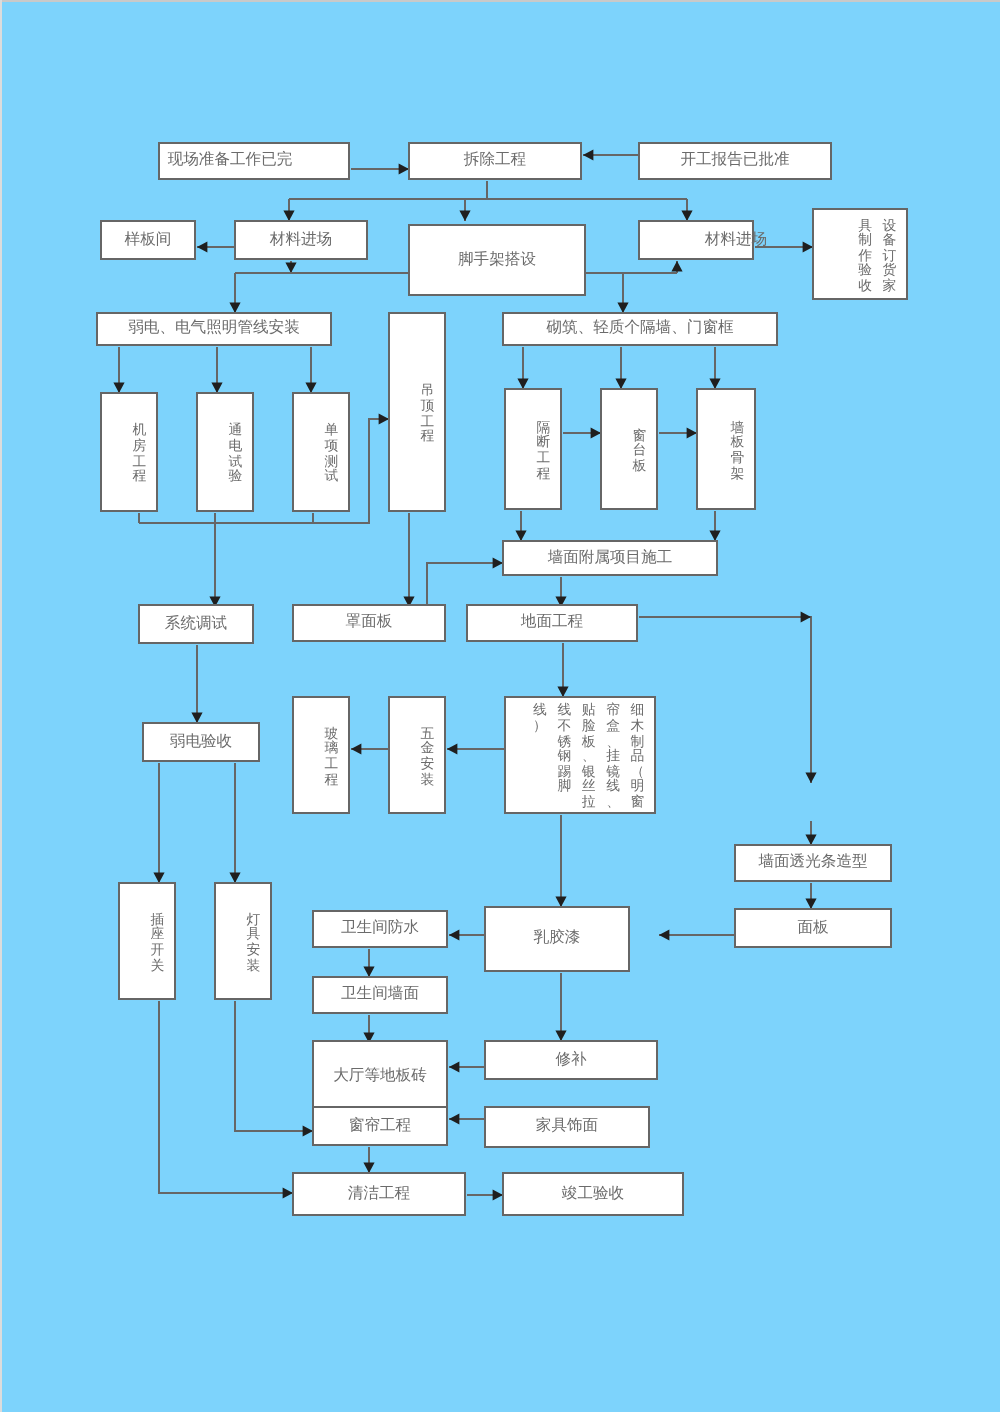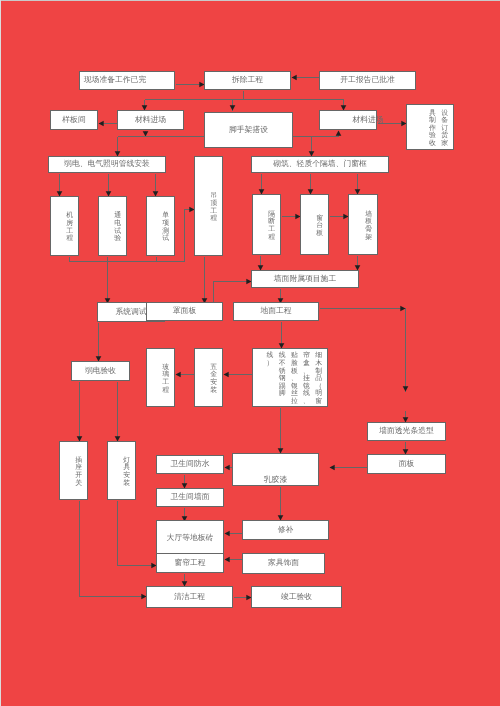--- a/index.html
+++ b/index.html
@@ -1,20 +1,20 @@
 <!DOCTYPE html>
 <html><head>
 <meta charset="utf-8">
 <title>Construction Flowchart</title>
 <style>
   html,body{margin:0;padding:0;background:#ffffff;}
   body{width:500px;height:706px;overflow:hidden;
        font-family:"Liberation Serif","DejaVu Serif",serif;
        -webkit-font-smoothing:antialiased;text-rendering:geometricPrecision;}
-  #canvas{position:relative;width:500px;height:706px;background:#ef4444;}
+  #canvas{position:relative;width:500px;height:706px;background:#7dd3fc;}
   .page-left-edge{position:absolute;left:0;top:0;width:1px;height:706px;background:#dcdcdc;}
   .page-top-edge{position:absolute;left:0;top:0;width:500px;height:1px;background:#c9c9c9;}
   .node{position:absolute;box-sizing:border-box;border:1px solid #666666;
         background:#ffffff;display:flex;align-items:center;justify-content:center;
         color:#6b6b6b;font-size:7.8px;line-height:1.1;text-align:center;}
   .node .lbl{display:block;white-space:nowrap;}
   .node.v{align-items:center;justify-content:flex-end;padding-right:2.2px;}
   .node.v .lbl{display:flex;flex-direction:row-reverse;align-items:flex-start;
                justify-content:flex-start;white-space:normal;position:relative;top:1.5px;}
   .node.v .col{display:flex;flex-direction:column;align-items:center;width:12.2px;flex:0 0 auto;}
@@ -246,21 +246,21 @@
           <span class="ch">墙</span>
           <span class="ch">板</span>
           <span class="ch">骨</span>
           <span class="ch">架</span>
         </span>
       </span>
     </div>
   <div class="node" style="left:251px;top:270px;width:108px;height:18px;">
       <span class="lbl" style="">墙面附属项目施工</span>
     </div>
-  <div class="node" style="left:69px;top:302px;width:68px;height:20px;margin-left:28px;">
+  <div class="node" style="left:69px;top:302px;width:58px;height:20px;">
       <span class="lbl" style="">系统调试</span>
     </div>
   <div class="node" style="left:146px;top:302px;width:77px;height:19px;">
       <span class="lbl" style="">罩面板</span>
     </div>
   <div class="node" style="left:233px;top:302px;width:86px;height:19px;">
       <span class="lbl" style="">地面工程</span>
     </div>
   <div class="node" style="left:71px;top:361px;width:59px;height:20px;">
       <span class="lbl" style="">弱电验收</span>
@@ -359,21 +359,21 @@
     </div>
   <div class="node" style="left:156px;top:488px;width:68px;height:19px;">
       <span class="lbl" style="">卫生间墙面</span>
     </div>
   <div class="node" style="left:156px;top:520px;width:68px;height:36px;">
       <span class="lbl" style="">大厅等地板砖</span>
     </div>
   <div class="node" style="left:156px;top:553px;width:68px;height:20px;">
       <span class="lbl" style="">窗帘工程</span>
     </div>
-  <div class="node" style="left:232px;top:453px;width:87px;height:33px;align-items:flex-end;">
+  <div class="node" style="left:242px;top:453px;width:73px;height:33px;">
       <span class="lbl" style="">乳胶漆</span>
     </div>
   <div class="node" style="left:242px;top:520px;width:87px;height:20px;">
       <span class="lbl" style="">修补</span>
     </div>
   <div class="node" style="left:242px;top:553px;width:83px;height:21px;">
       <span class="lbl" style="">家具饰面</span>
     </div>
   <div class="node" style="left:146px;top:586px;width:87px;height:22px;">
       <span class="lbl" style="">清洁工程</span>

